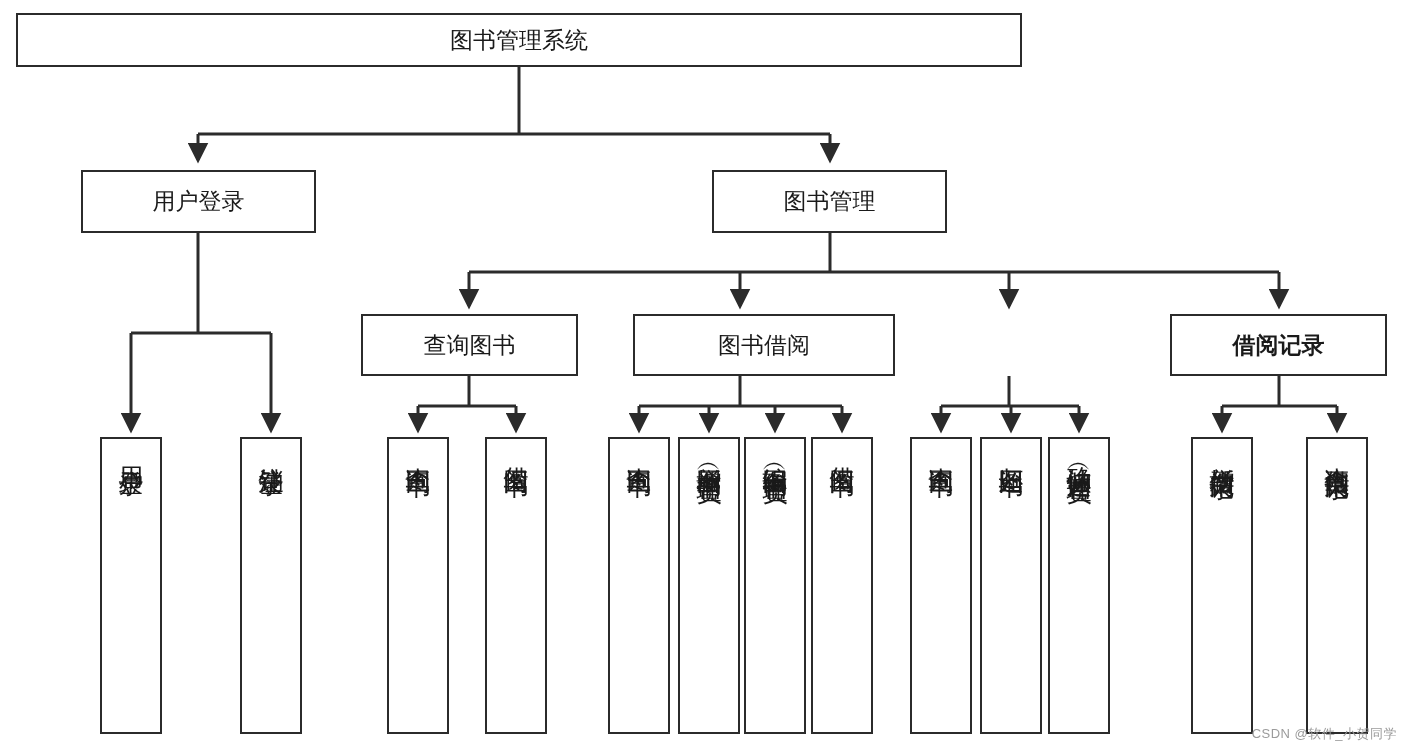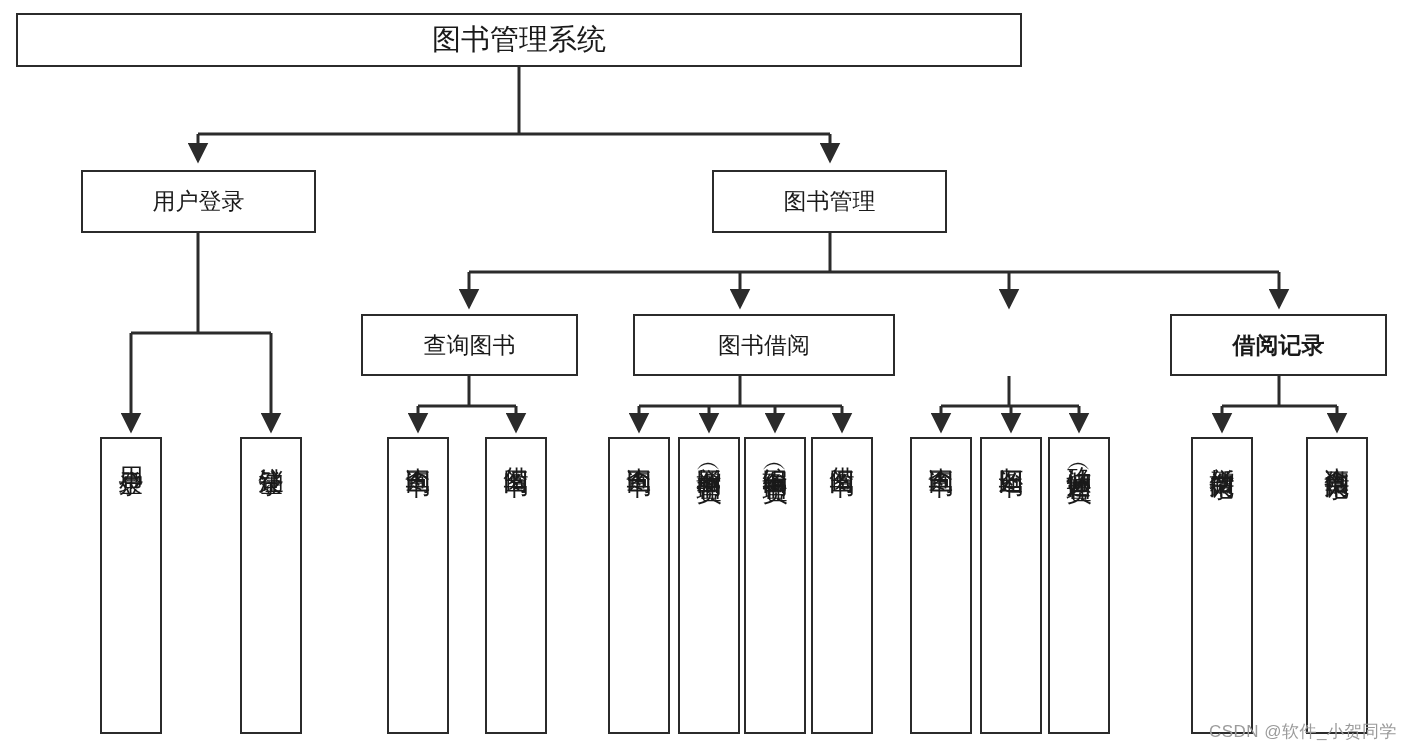--- a/index.html
+++ b/index.html
@@ -37,38 +37,38 @@
   .node .label {
     text-align: center;
     line-height: 1.15;
     white-space: nowrap;
   }
   .node-horizontal .label {
     writing-mode: horizontal-tb;
     font-size: 23px;
   }
   .node-root .label {
-    font-size: 29px;
+    font-size: 23px;
   }
   .node-vertical {
     padding: 8px 0;
     align-items: flex-start;
   }
   .node-vertical .label {
     writing-mode: vertical-rl;
     text-orientation: upright;
     font-size: 25px;
     letter-spacing: 2px;
     line-height: 1;
   }
   #watermark {
     position: absolute;
     right: 8px;
     bottom: 4px;
-    font-size: 17px;
+    font-size: 13px;
     color: #9b9b9b;
     letter-spacing: 0.5px;
     white-space: nowrap;
     pointer-events: none;
   }
 </style>
 </head>
 <body>
 
 <div id="diagram-root">

